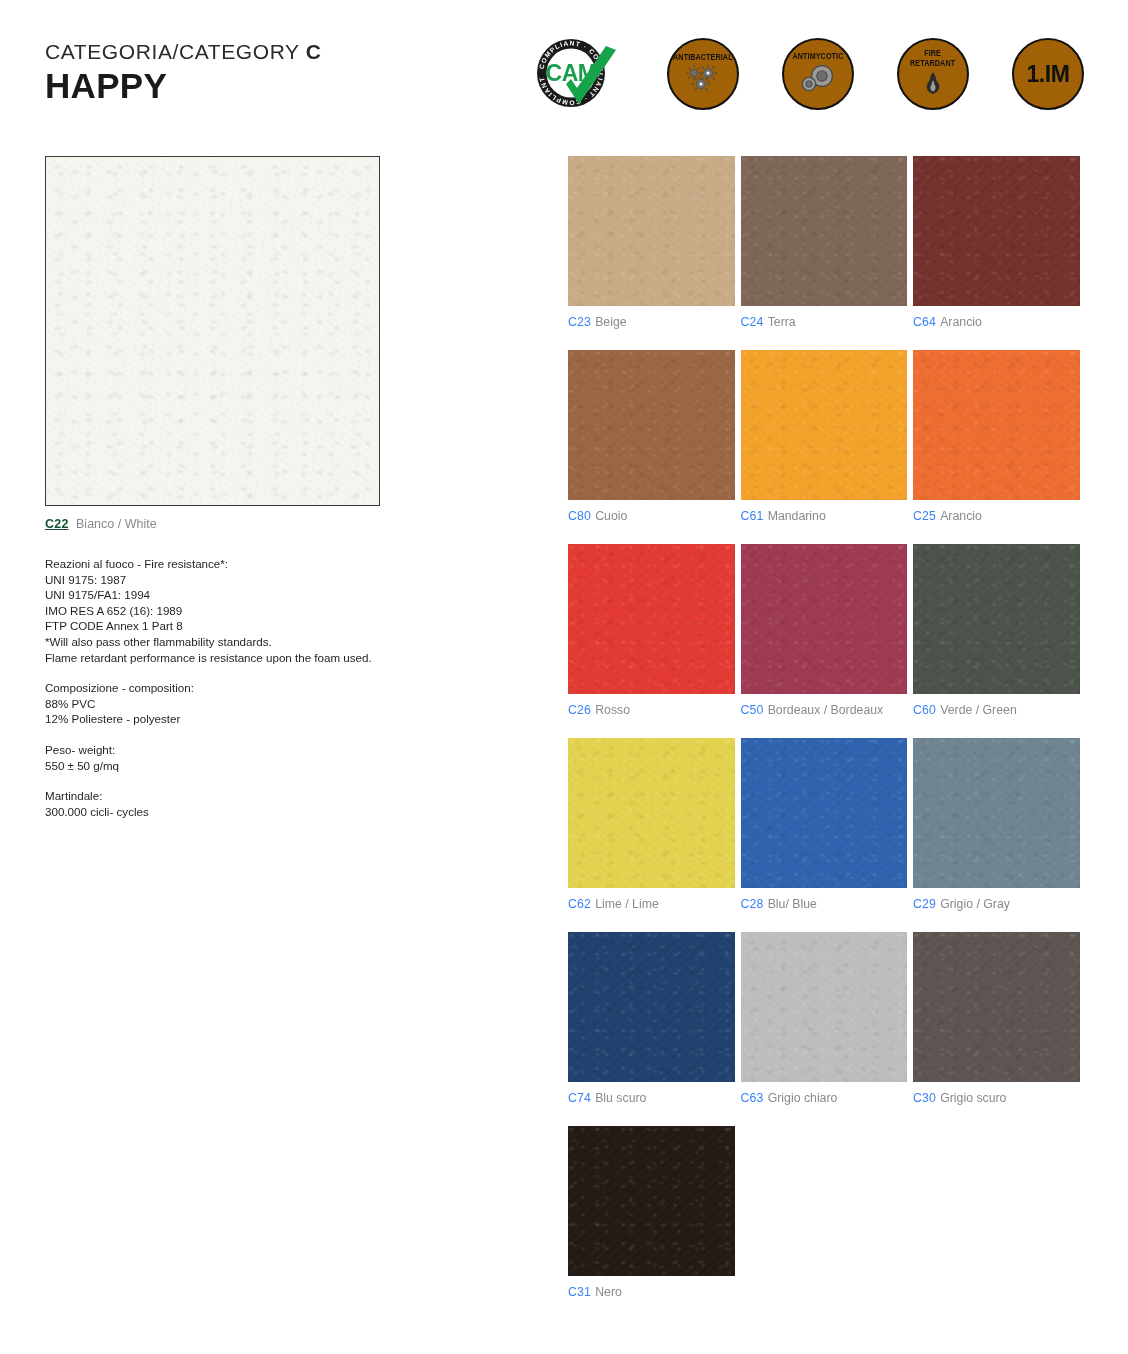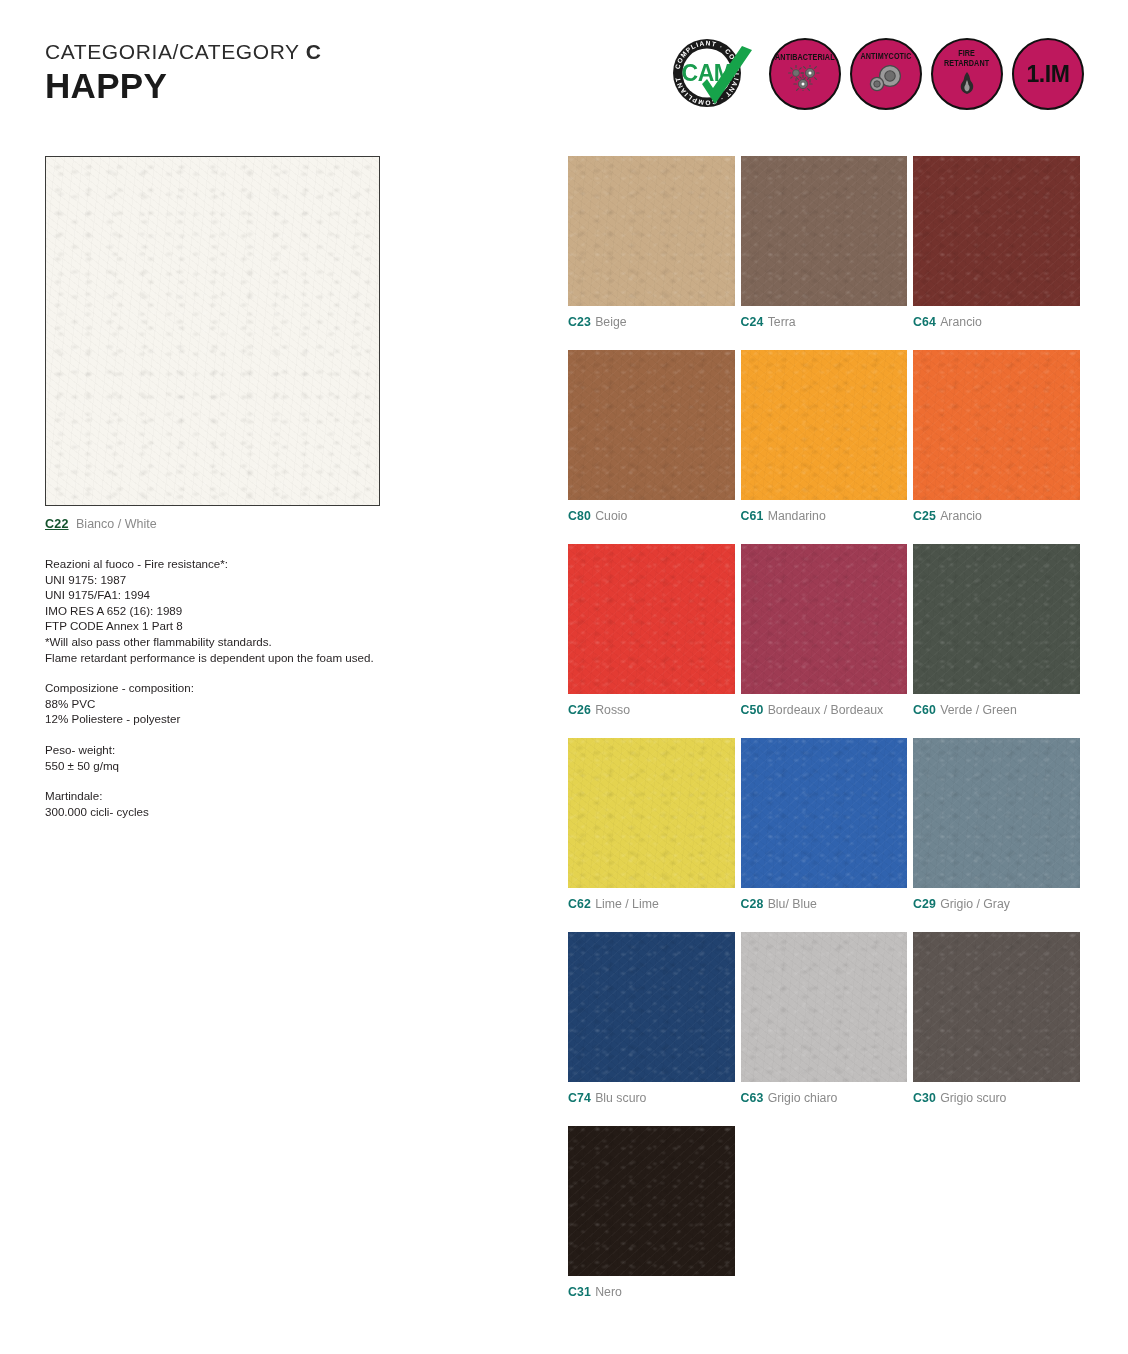--- a/index.html
+++ b/index.html
@@ -43,21 +43,22 @@
   }
   .badge {
     width: 72px; height: 72px;
     border-radius: 50%;
     border: 2.2px solid #111;
     position: relative;
     display: flex;
     flex-direction: column;
     align-items: center;
     justify-content: center;
-    background: #be185d;
+    background: #a16207;
+    margin-left: 34px;
   }
   .badge .badge-title {
     font-size: 8.2px;
     font-weight: 700;
     letter-spacing: 0.1px;
     text-align: center;
     line-height: 1.12;
     color: #111;
     transform: scaleX(0.88);
     white-space: nowrap;
@@ -112,21 +113,21 @@
   .cell-chip {
     width: 166.5px; height: 150px;
     position: relative;
     overflow: hidden;
   }
   .cell-label {
     margin-top: 9px;
     font-size: 12.3px;
     white-space: nowrap;
   }
-  .cell-label .code { font-weight: 700; color: #0f766e; letter-spacing: 0.2px; }
+  .cell-label .code { font-weight: 400; color: #3b82f6; letter-spacing: 0.2px; }
   .cell-label .cname { color: #8a8a8a; margin-left: 4px; }
 
   
   .grain {
     position: absolute; inset: 0;
     pointer-events: none;
     opacity: .5;
     background-image:
       radial-gradient(ellipse 6px 4px at 12% 18%, rgba(255,255,255,.22), transparent 60%),
       radial-gradient(ellipse 7px 5px at 38% 44%, rgba(0,0,0,.13), transparent 62%),
@@ -240,21 +241,21 @@
   </div>
 
   <div class="specs" id="specs">
       <div class="spec-group">
         <div class="spec-line">Reazioni al fuoco - Fire resistance*:</div>
         <div class="spec-line">UNI 9175: 1987</div>
         <div class="spec-line">UNI 9175/FA1: 1994</div>
         <div class="spec-line">IMO RES A 652 (16): 1989</div>
         <div class="spec-line">FTP CODE Annex 1 Part 8</div>
         <div class="spec-line">*Will also pass other flammability standards.</div>
-        <div class="spec-line">Flame retardant performance is dependent upon the foam used.</div>
+        <div class="spec-line">Flame retardant performance is resistance upon the foam used.</div>
       </div>
       <div class="spec-group">
         <div class="spec-line">Composizione - composition:</div>
         <div class="spec-line">88% PVC</div>
         <div class="spec-line">12% Poliestere - polyester</div>
       </div>
       <div class="spec-group">
         <div class="spec-line">Peso- weight:</div>
         <div class="spec-line">550 ± 50 g/mq</div>
       </div>

